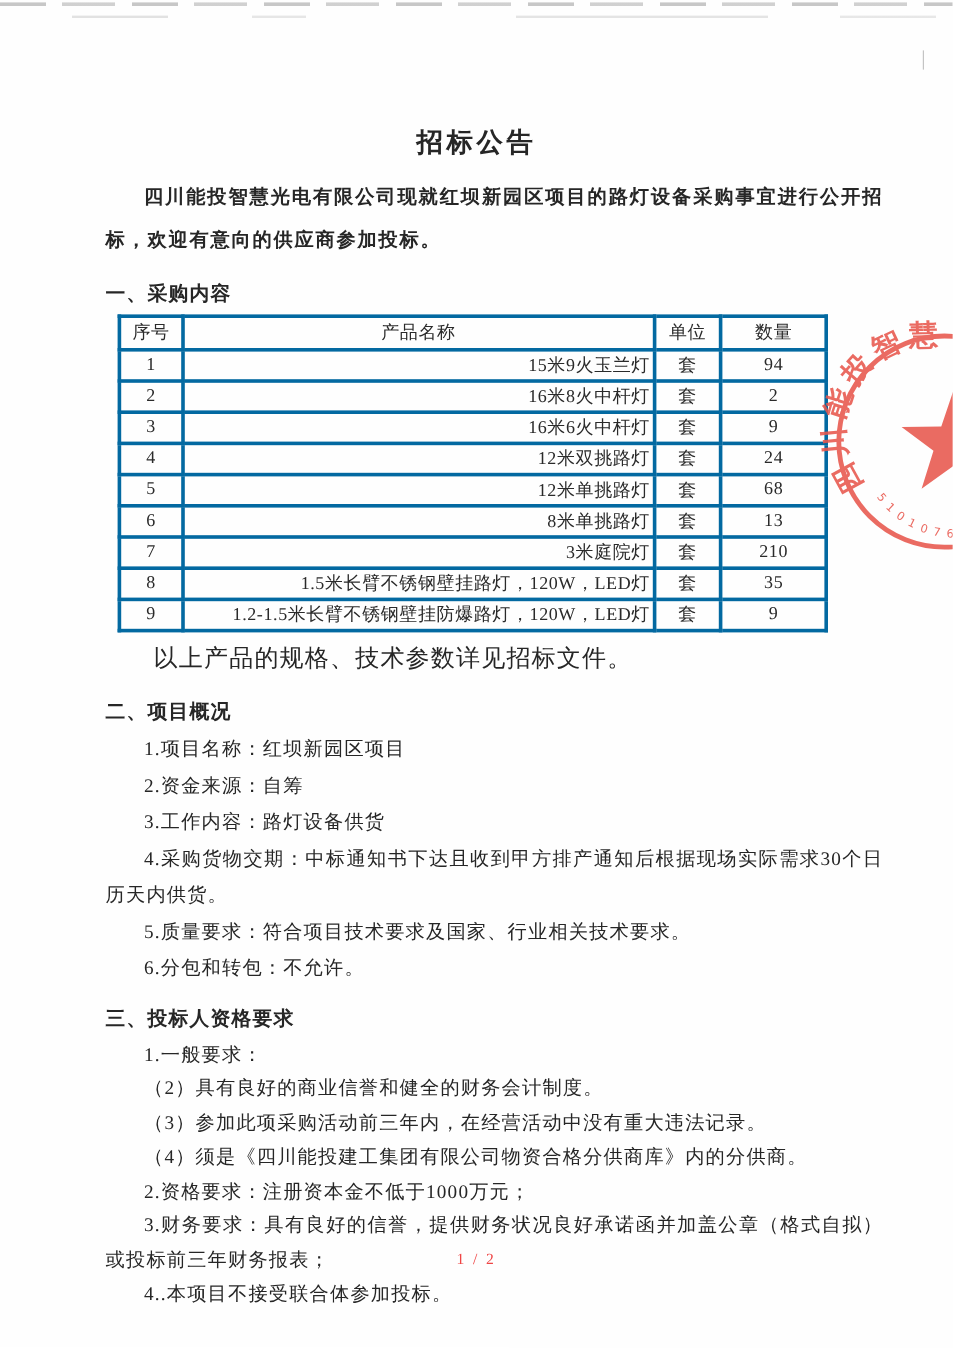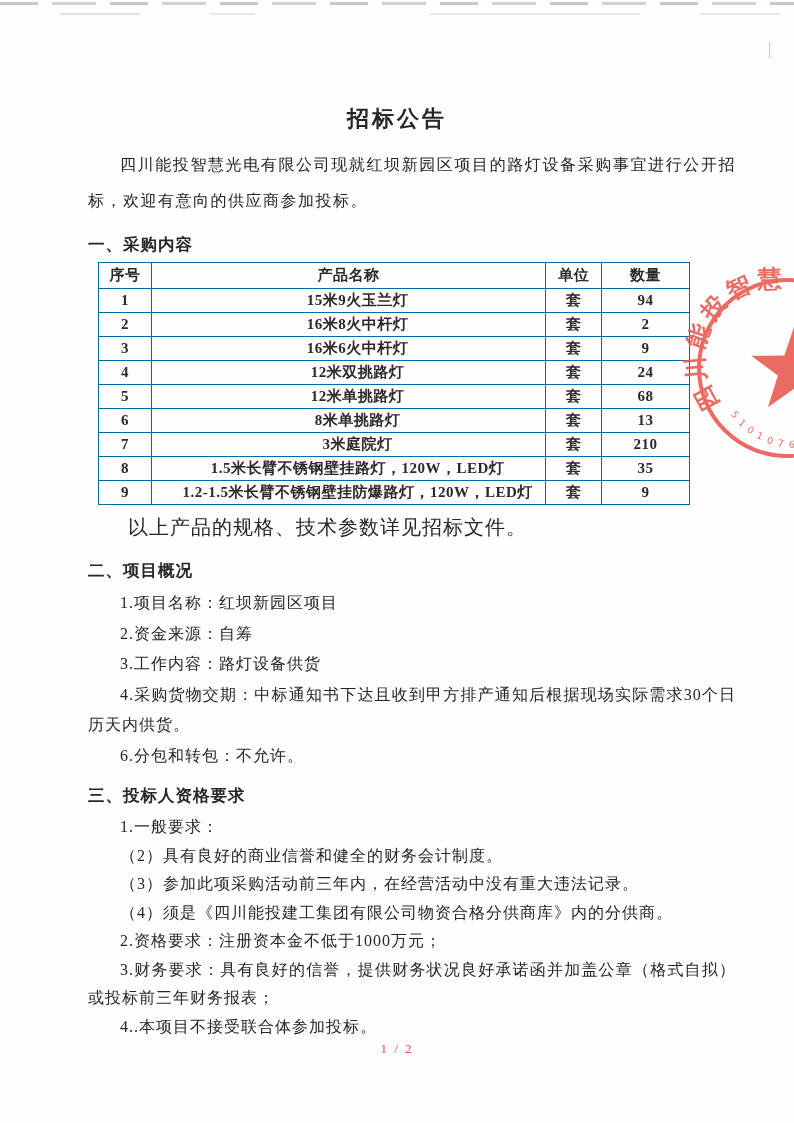--- a/index.html
+++ b/index.html
@@ -31,45 +31,46 @@
     text-align:center;
     font-size:22px;font-weight:bold;
     letter-spacing:3px;
   }
   .intro{
     margin:13px 58px 0 88px;
     font-size:16px;line-height:36px;
     letter-spacing:1.5px;
     text-indent:2em;
     text-align:justify;
+    font-weight:bold;
   }
   .sec-heading{
     margin:15px 0 6px 88px;
     font-size:16.5px;font-weight:bold;
     letter-spacing:1px;
   }
   .sec-heading.h2{margin-top:20px;}
   .sec-heading.h3{margin-top:14px;}
   table.items-table{
     margin-left:98px;
     border-collapse:collapse;
     width:592px;
     font-size:15px;
     color:#2a2a2a;
   }
   .items-table th,.items-table td{
-    border:1px solid #0369a1;
+    border:3px solid #0369a1;
     height:23px;
     padding:0 2px;
     text-align:center;
-    font-weight:bold;
+    font-weight:normal;
     letter-spacing:.5px;
   }
   .items-table thead th{height:25px;}
-  .items-table td.cell-name{text-align:center;padding-left:20px;margin-left:28px;}
+  .items-table td.cell-name{text-align:right;padding-left:20px;margin-left:28px;}
   .note{
     margin:9px 58px 0 88px;
     font-size:20px;line-height:26px;
     letter-spacing:1px;
     text-indent:2em;
   }
   .item{
     margin:0 58px 0 88px;
     font-size:16px;line-height:30.5px;
     letter-spacing:1px;
@@ -180,20 +181,21 @@
   </table>
 
   <p class="note">以上产品的规格、技术参数详见招标文件。</p>
 
   <div class="sec-heading h2">二、项目概况</div>
   <div class="sec2">
     <p class="item">1.项目名称：红坝新园区项目</p>
     <p class="item">2.资金来源：自筹</p>
     <p class="item">3.工作内容：路灯设备供货</p>
     <p class="item">4.采购货物交期：中标通知书下达且收到甲方排产通知后根据现场实际需求30个日历天内供货。</p>
+    <p class="item">5.质量要求：符合项目技术要求及国家、行业相关技术要求。</p>
     <p class="item">6.分包和转包：不允许。</p>
   </div>
 
   <div class="sec-heading h3">三、投标人资格要求</div>
   <div class="sec3">
     <p class="item">1.一般要求：</p>
     <p class="item">（2）具有良好的商业信誉和健全的财务会计制度。</p>
     <p class="item">（3）参加此项采购活动前三年内，在经营活动中没有重大违法记录。</p>
     <p class="item">（4）须是《四川能投建工集团有限公司物资合格分供商库》内的分供商。</p>
     <p class="item">2.资格要求：注册资本金不低于1000万元；</p>

